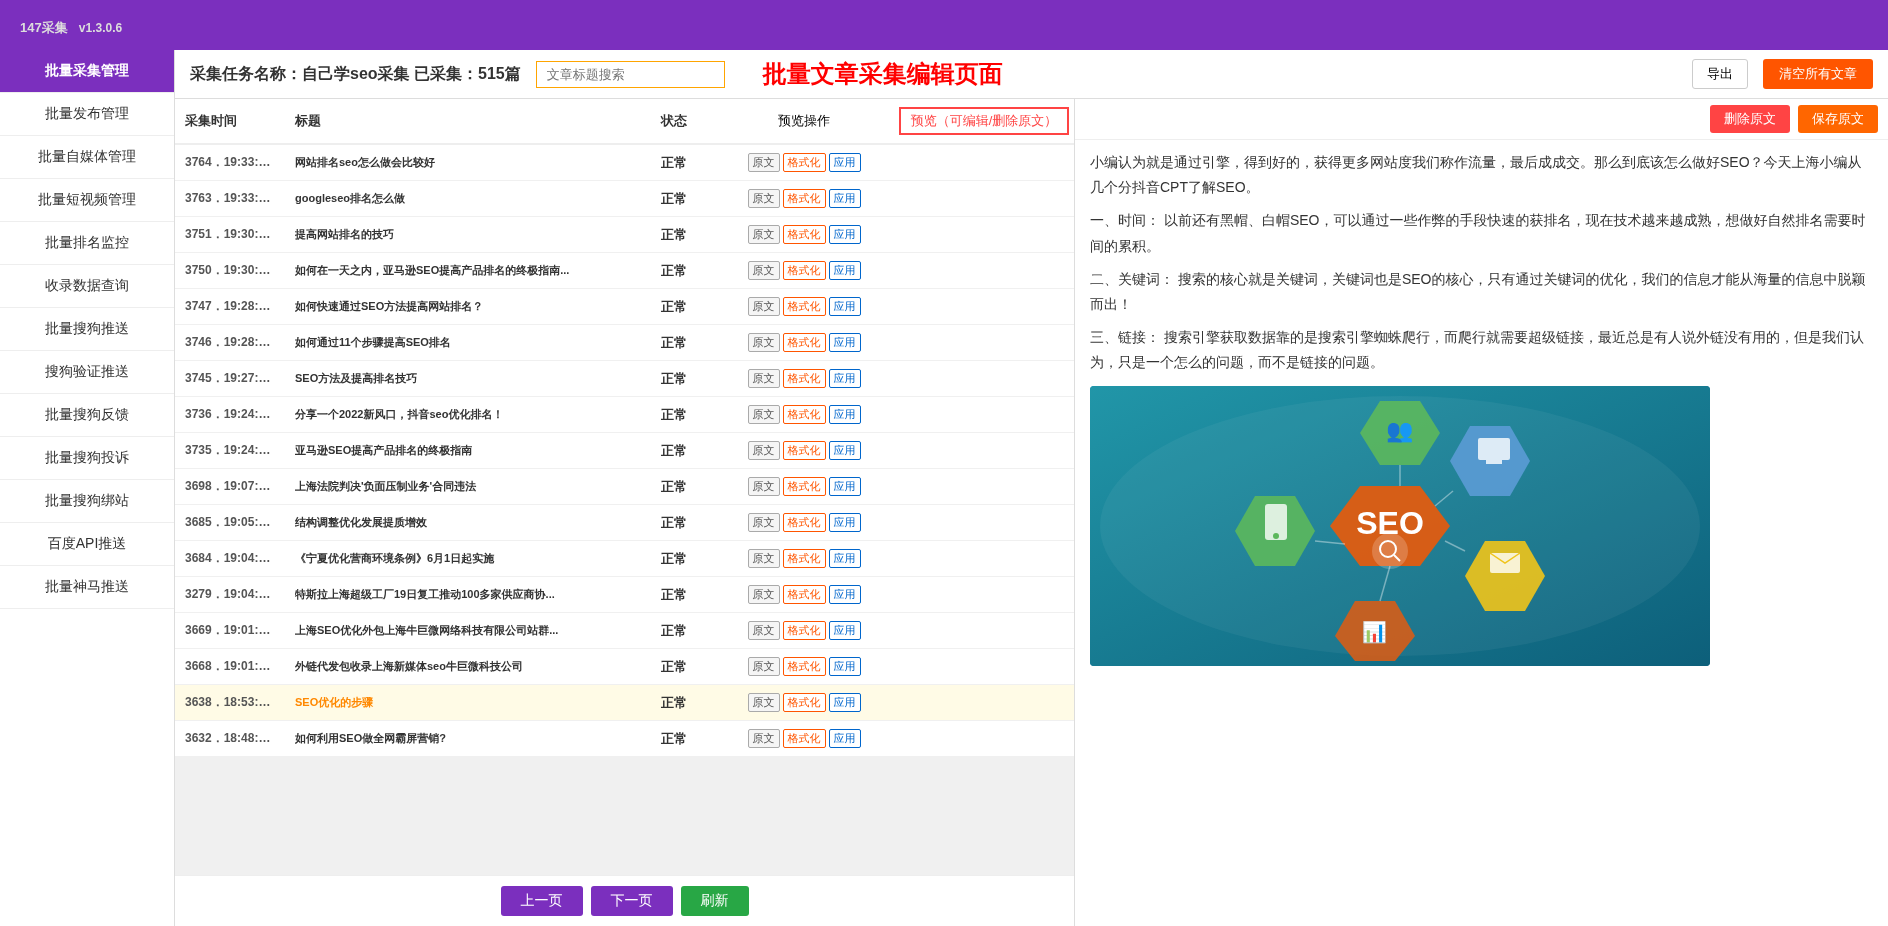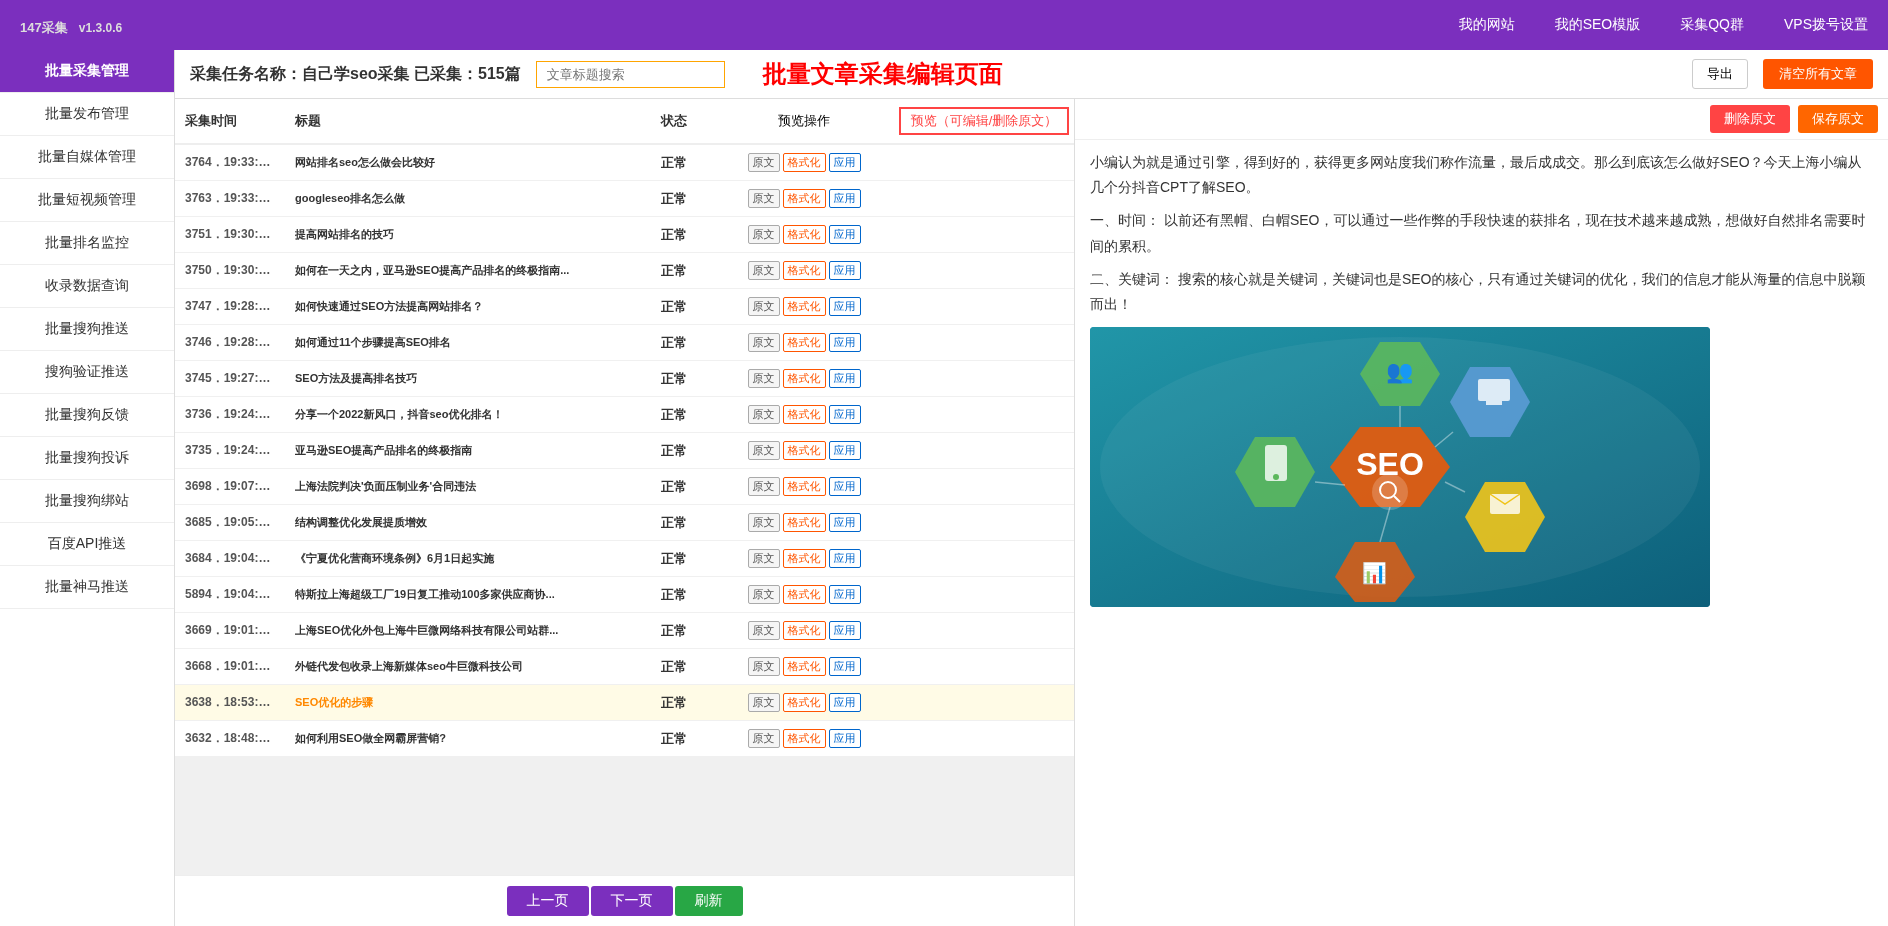--- a/index.html
+++ b/index.html
@@ -244,21 +244,21 @@
       justify-content: center;
       margin-top: 10px;
       overflow: hidden;
       position: relative;
     }
 
     
     .pagination {
       display: flex;
       justify-content: center;
-      gap: 2px;
+      gap: 8px;
       padding: 10px;
       background: #fff;
       border-top: 1px solid #eee;
       flex-shrink: 0;
     }
     .btn-page {
       padding: 6px 20px;
       border: none;
       border-radius: 3px;
       cursor: pointer;
@@ -272,26 +272,20 @@
     ::-webkit-scrollbar { width: 6px; height: 6px; }
     ::-webkit-scrollbar-thumb { background: #ccc; border-radius: 3px; }
   </style>
 </head>
 <body>
 
 <div class="top-nav">
   <div class="logo">
     <span>147采集</span>
     <span style="font-size:12px;color:#ddd;margin-left:5px;">v1.3.0.6</span>
-  </div>
-  <div class="top-nav-links">
-    <a>我的网站</a>
-    <a>我的SEO模版</a>
-    <a>采集QQ群</a>
-    <a>VPS拨号设置</a>
   </div>
 </div>
 
 <div class="main-layout">
 
   <div class="sidebar">
     <div class="sidebar-item active">批量采集管理</div>
     <div class="sidebar-item">批量发布管理</div>
     <div class="sidebar-item">批量自媒体管理</div>
     <div class="sidebar-item">批量短视频管理</div>
@@ -457,21 +451,21 @@
     <div class="col-title">《宁夏优化营商环境条例》6月1日起实施</div>
     <div class="col-status">正常</div>
     <div class="col-action">
       <button class="tag-btn tag-yuan">原文</button>
       <button class="tag-btn tag-ge">格式化</button>
       <button class="tag-btn tag-ying">应用</button>
     </div>
     <div class="col-preview-header"></div>
   </div>
             <div class="table-row">
-    <div class="col-time">5894．19:04:…</div>
+    <div class="col-time">3279．19:04:…</div>
     <div class="col-title">特斯拉上海超级工厂19日复工推动100多家供应商协...</div>
     <div class="col-status">正常</div>
     <div class="col-action">
       <button class="tag-btn tag-yuan">原文</button>
       <button class="tag-btn tag-ge">格式化</button>
       <button class="tag-btn tag-ying">应用</button>
     </div>
     <div class="col-preview-header"></div>
   </div>
             <div class="table-row">
@@ -535,20 +529,24 @@
         <div class="right-content">
           <p>小编认为就是通过引擎，得到好的，获得更多网站度我们称作流量，最后成成交。那么到底该怎么做好SEO？今天上海小编从几个分抖音CPT了解SEO。</p>
           <p>
             <span class="section-title">一、时间：</span>
             <span>以前还有黑帽、白帽SEO，可以通过一些作弊的手段快速的获排名，现在技术越来越成熟，想做好自然排名需要时间的累积。</span>
           </p>
           <p>
             <span class="section-title">二、关键词：</span>
             <span>搜索的核心就是关键词，关键词也是SEO的核心，只有通过关键词的优化，我们的信息才能从海量的信息中脱颖而出！</span>
           </p>
+          <p>
+            <span class="section-title">三、链接：</span>
+            <span>搜索引擎获取数据靠的是搜索引擎蜘蛛爬行，而爬行就需要超级链接，最近总是有人说外链没有用的，但是我们认为，只是一个怎么的问题，而不是链接的问题。</span>
+          </p>
 
           <div class="right-image">
             <svg width="100%" height="100%" viewBox="0 0 620 280" xmlns="http://www.w3.org/2000/svg">
 
               <defs>
                 <linearGradient id="bg" x1="0%" y1="0%" x2="100%" y2="100%">
                   <stop offset="0%" style="stop-color:#2196a8"></stop>
                   <stop offset="100%" style="stop-color:#0d5f7a"></stop>
                 </linearGradient>
               </defs>

